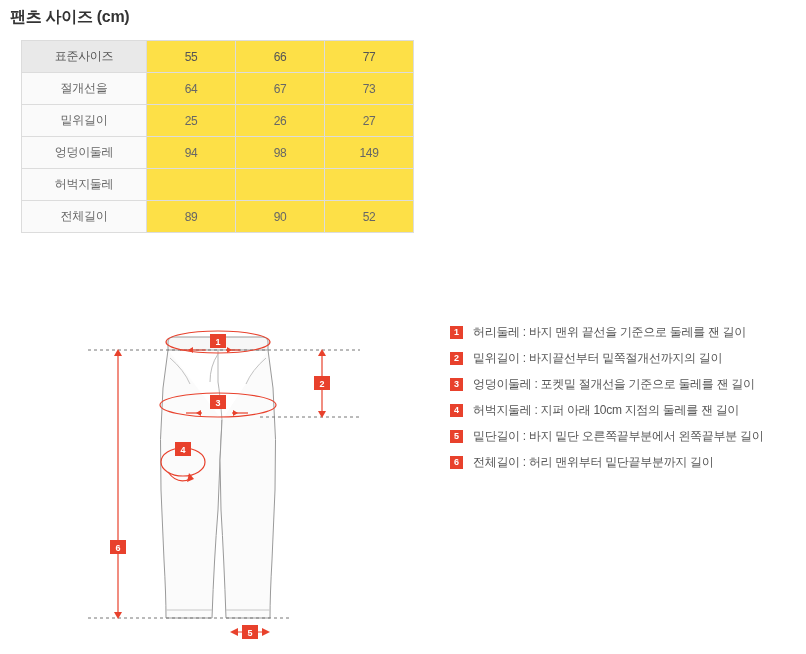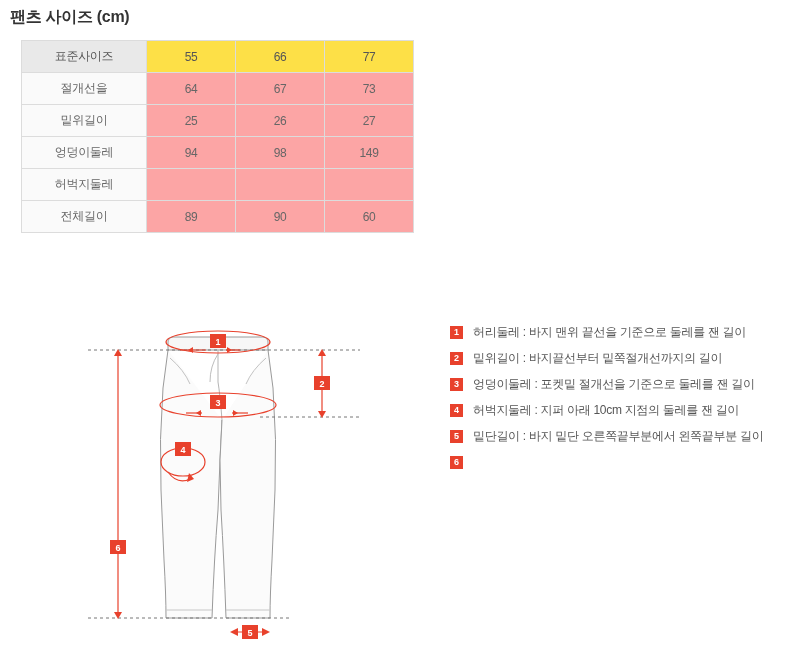--- a/index.html
+++ b/index.html
@@ -58,21 +58,21 @@
   .size-table td.rowhead {
     background: #fafafa;
     color: #666666;
     width: 122px;
   }
   .size-table tr.head td.rowhead {
     background: #e9e9e9;
   }
   .size-table td.val {
     width: 86px;
-    background: #fca5a5;
+    background: #fde047;
   }
   .size-table tr.head td.val {
     background: #fde047;
   }
   
   .diagram {
     position: absolute;
     left: 60px;
     top: 310px;
     width: 360px;
@@ -156,21 +156,21 @@
       <tr>
         <td class="rowhead">허벅지둘레</td>
         <td class="val"></td>
         <td class="val"></td>
         <td class="val"></td>
       </tr>
       <tr>
         <td class="rowhead">전체길이</td>
         <td class="val">89</td>
         <td class="val">90</td>
-        <td class="val">60</td>
+        <td class="val">52</td>
       </tr>
     </tbody>
   </table>
 
   <div class="diagram">
     <svg width="360" height="330" viewBox="0 0 360 330" xmlns="http://www.w3.org/2000/svg">
       <g fill="none" stroke="#9a9a9a" stroke-width="1">
 
         <path d="M108 40 L108 32 Q108 28 113 27 L203 27 Q208 28 208 32 L208 40 Z" fill="#f7f7f7"></path>
 
@@ -271,16 +271,17 @@
     <div class="legend-row">
       <span class="legend-num">4</span>
       <span class="legend-text">허벅지둘레 : 지퍼 아래 10cm 지점의 둘레를 잰 길이</span>
     </div>
     <div class="legend-row">
       <span class="legend-num">5</span>
       <span class="legend-text">밑단길이 : 바지 밑단 오른쪽끝부분에서 왼쪽끝부분 길이</span>
     </div>
     <div class="legend-row">
       <span class="legend-num">6</span>
+      <span class="legend-text">전체길이 : 허리 맨위부터 밑단끝부분까지 길이</span>
     </div>
   </div>
 
 </div>
 
 </body></html>

